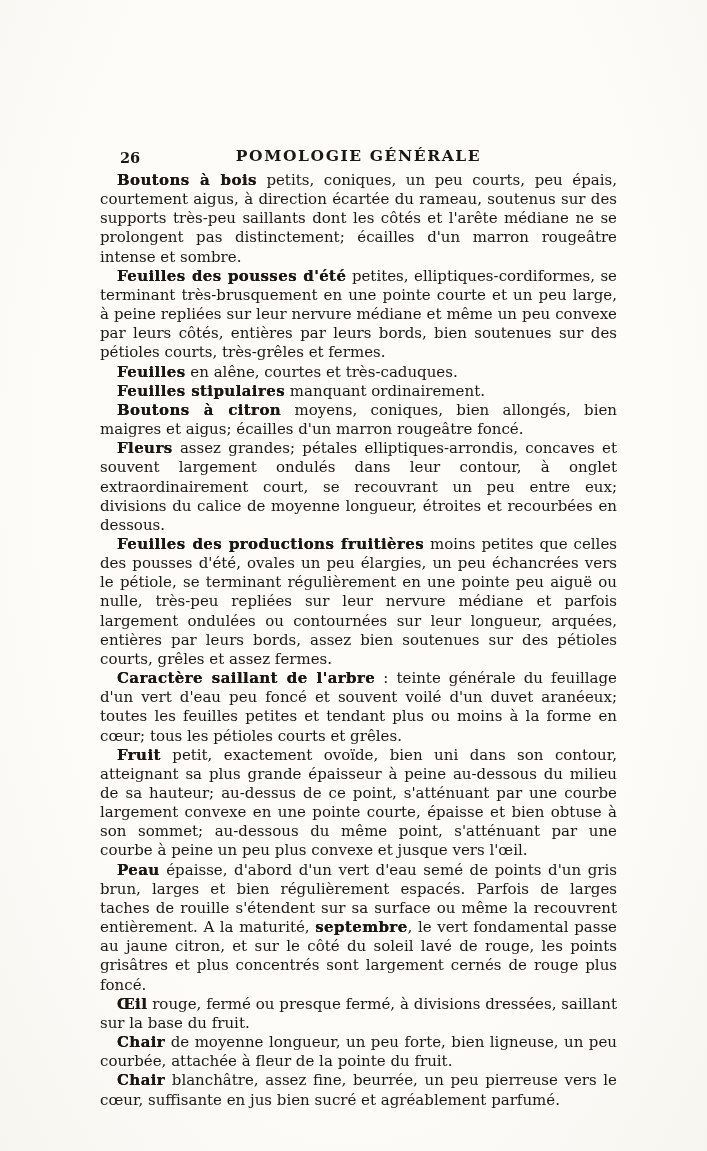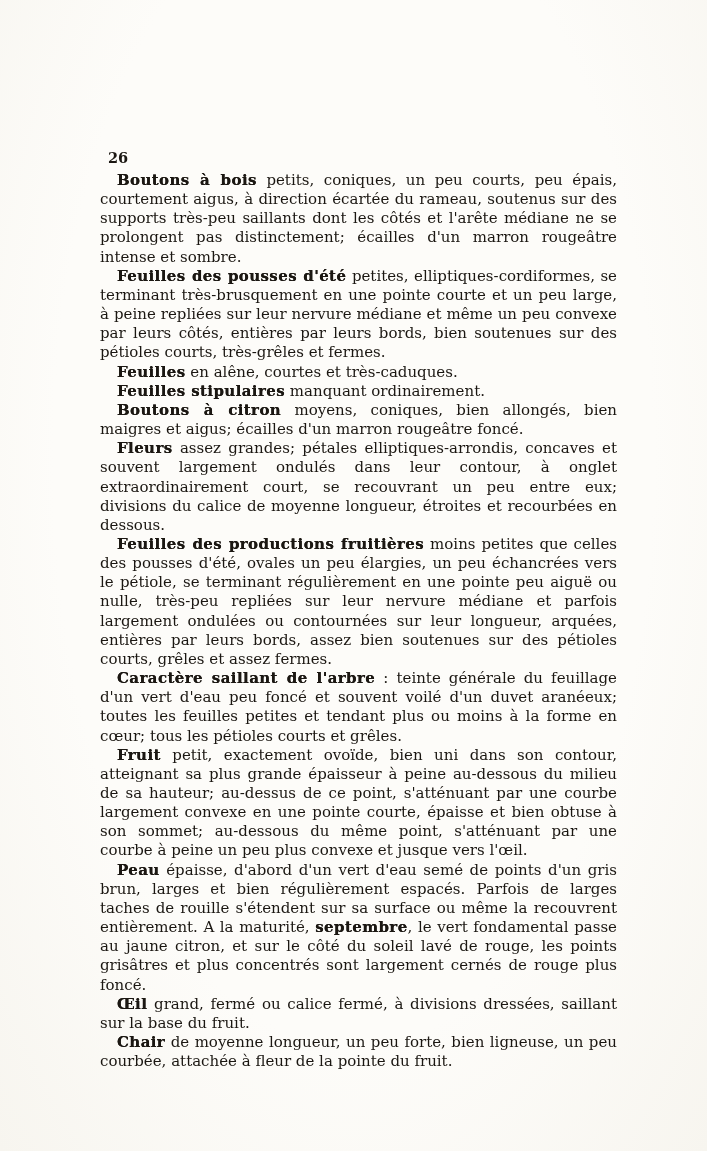--- a/index.html
+++ b/index.html
@@ -22,21 +22,21 @@
   }
   .header {
     position: absolute;
     top: 146px;
     left: 100px;
     width: 517px;
     height: 22px;
   }
   .page-number {
     position: absolute;
-    left: 8px;
+    left: 20px;
     top: 3px;
     font-size: 14.5px;
     font-weight: bold;
   }
   .running-title {
     text-align: center;
     font-size: 15.5px;
     font-weight: bold;
     letter-spacing: 1.6px;
     white-space: nowrap;
@@ -60,20 +60,21 @@
     text-shadow: 0 0 0.5px #1b1712;
   }
 </style>
 </head>
 <body>
 
 <div class="page">
 
   <div class="header">
     <span class="page-number">26</span>
+    <div class="running-title">POMOLOGIE GÉNÉRALE</div>
   </div>
 
   <div class="text-block">
 
     <p class="para"><span class="lead">Boutons à bois</span><span> petits, coniques, un peu courts, peu épais, courtement aigus, à direction écartée du rameau, soutenus sur des supports très-peu saillants dont les côtés et l'arête médiane ne se prolongent pas distinctement; écailles d'un marron rougeâtre intense et sombre.</span></p>
 
 
     <p class="para"><span class="lead">Feuilles des pousses d'été</span><span> petites, elliptiques-cordiformes, se terminant très-brusquement en une pointe courte et un peu large, à peine repliées sur leur nervure médiane et même un peu convexe par leurs côtés, entières par leurs bords, bien soutenues sur des pétioles courts, très-grêles et fermes.</span></p>
 
     <p class="para"><span class="lead">Feuilles</span><span> en alêne, courtes et très-caduques.</span></p>
@@ -85,19 +86,20 @@
     <p class="para"><span class="lead">Fleurs</span><span> assez grandes; pétales elliptiques-arrondis, concaves et souvent largement ondulés dans leur contour, à onglet extraordinairement court, se recouvrant un peu entre eux; divisions du calice de moyenne longueur, étroites et recourbées en dessous.</span></p>
 
     <p class="para"><span class="lead">Feuilles des productions fruitières</span><span> moins petites que celles des pousses d'été, ovales un peu élargies, un peu échancrées vers le pétiole, se terminant régulièrement en une pointe peu aiguë ou nulle, très-peu repliées sur leur nervure médiane et parfois largement ondulées ou contournées sur leur longueur, arquées, entières par leurs bords, assez bien soutenues sur des pétioles courts, grêles et assez fermes.</span></p>
 
     <p class="para"><span class="lead">Caractère saillant de l'arbre</span><span> : teinte générale du feuillage d'un vert d'eau peu foncé et souvent voilé d'un duvet aranéeux; toutes les feuilles petites et tendant plus ou moins à la forme en cœur; tous les pétioles courts et grêles.</span></p>
 
     <p class="para"><span class="lead">Fruit</span><span> petit, exactement ovoïde, bien uni dans son contour, atteignant sa plus grande épaisseur à peine au-dessous du milieu de sa hauteur; au-dessus de ce point, s'atténuant par une courbe largement convexe en une pointe courte, épaisse et bien obtuse à son sommet; au-dessous du même point, s'atténuant par une courbe à peine un peu plus convexe et jusque vers l'œil.</span></p>
 
     <p class="para"><span class="lead">Peau</span><span> épaisse, d'abord d'un vert d'eau semé de points d'un gris brun, larges et bien régulièrement espacés. Parfois de larges taches de rouille s'étendent sur sa surface ou même la recouvrent entièrement. A la maturité, </span><span class="lead">septembre</span><span>, le vert fondamental passe au jaune citron, et sur le côté du soleil lavé de rouge, les points grisâtres et plus concentrés sont largement cernés de rouge plus foncé.</span></p>
 
-    <p class="para"><span class="lead">Œil</span><span> grand, fermé ou calice fermé, à divisions dressées, saillant sur la base du fruit.</span></p>
+    <p class="para"><span class="lead">Œil</span><span> rouge, fermé ou presque fermé, à divisions dressées, saillant sur la base du fruit.</span></p>
 
     <p class="para"><span class="lead">Chair</span><span> de moyenne longueur, un peu forte, bien ligneuse, un peu courbée, attachée à fleur de la pointe du fruit.</span></p>
 
+    <p class="para"><span class="lead">Chair</span><span> blanchâtre, assez fine, beurrée, un peu pierreuse vers le cœur, suffisante en jus bien sucré et agréablement parfumé.</span></p>
 
   </div>
 </div>
 
 </body></html>

